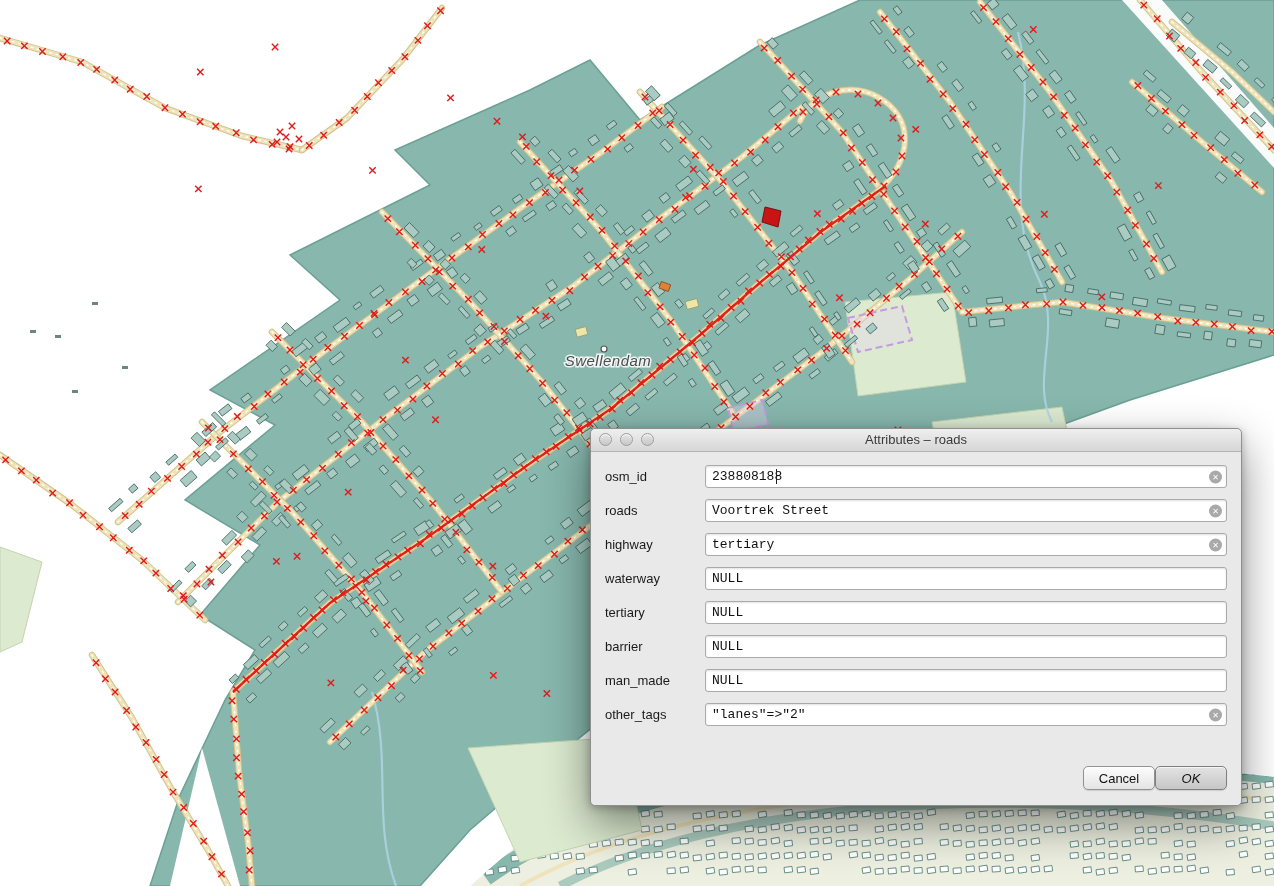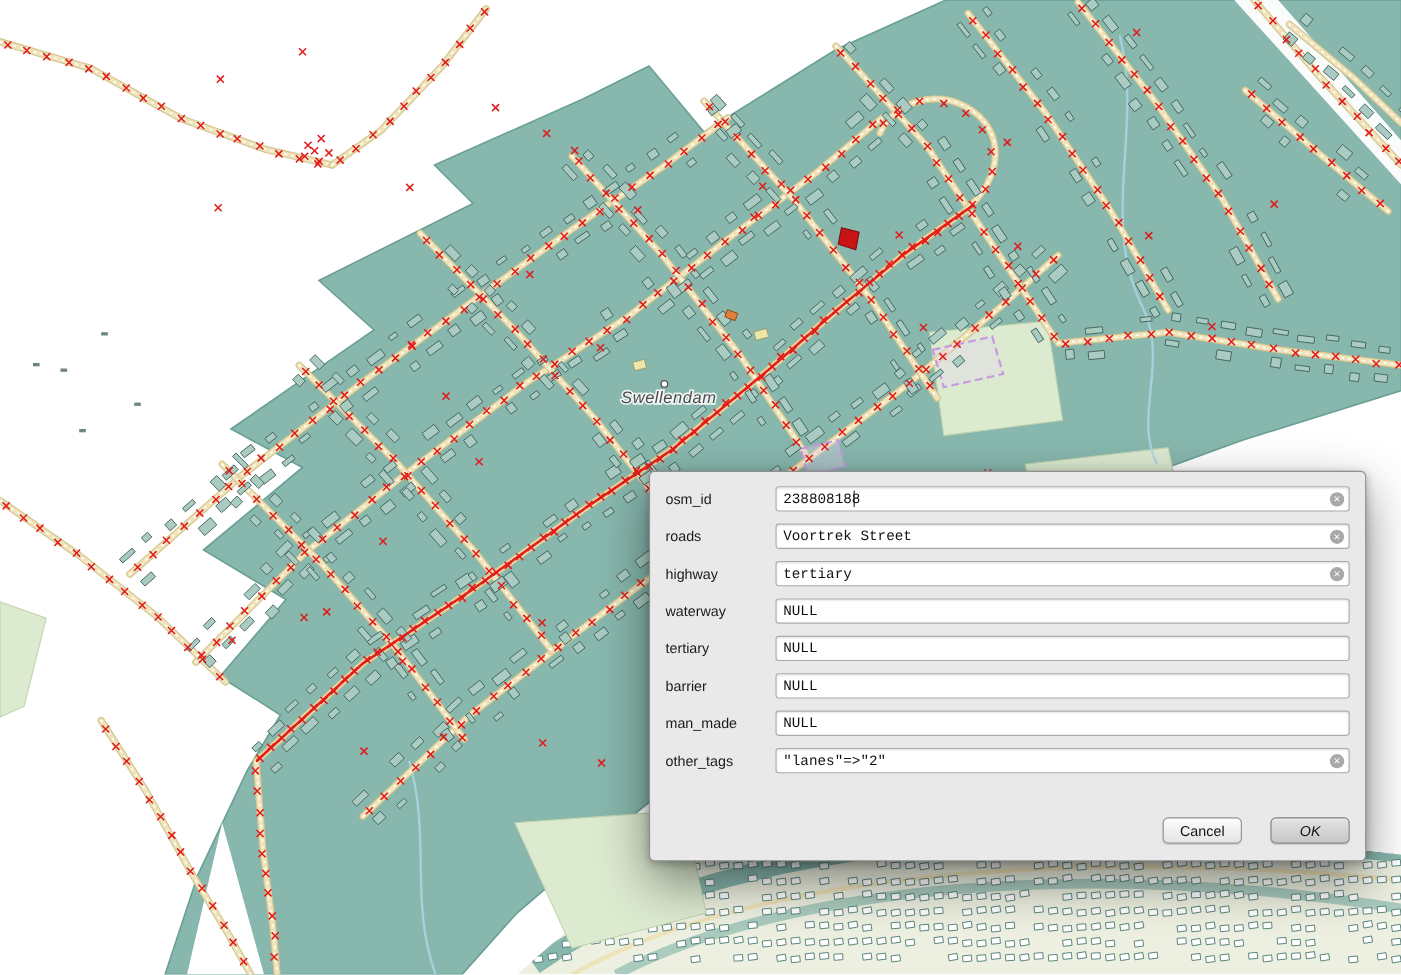--- a/index.html
+++ b/index.html
@@ -51,21 +51,21 @@
     padding:0 22px 0 6px;font-size:13px;color:#111;
     font-family:Liberation Mono, monospace;
     box-shadow:inset 0 1px 2px rgba(0,0,0,0.12);outline:none;
   }
   .clear{
     position:absolute;right:5px;top:50%;transform:translateY(-50%);
     width:13px;height:13px;border-radius:50%;background:#a9a9a9;color:#ffffff;
     font-size:8px;line-height:13px;text-align:center;cursor:default;
   }
   .caret{position:absolute;left:71px;top:4px;width:1px;height:15px;background:#222;}
-  .fbuttons{display:flex;justify-content:flex-end;gap:26px;margin-top:40px;}
+  .fbuttons{display:flex;justify-content:flex-end;gap:0;margin-top:40px;}
   .btn{
     height:24px;min-width:72px;padding:0 14px;font-size:13px;color:#111;
     border:1px solid #929292;border-radius:5px;
     background:linear-gradient(#fdfdfd,#e4e4e4);
     box-shadow:inset 0 1px 0 rgba(255,255,255,0.7), 0 1px 1px rgba(0,0,0,0.12);
     font-family:"Liberation Sans",sans-serif;
   }
   .btn.default{background:linear-gradient(#e3e3e3,#c6c6c6);border-color:#7f7f7f;font-style:italic;}
 </style>
 </head>
@@ -1536,20 +1536,28 @@
       <path d="M1165.6719401787966 581.3946100912988L1172.0719401787967 587.7946100912989M1165.6719401787966 587.7946100912989L1172.0719401787967 581.3946100912988" class="xmark"></path>
       <path d="M370.76737474016846 310.1357736840844L377.16737474016844 316.5357736840844M370.76737474016846 316.5357736840844L377.16737474016844 310.1357736840844" class="xmark"></path>
     </g>
   <g>
     <circle class="place-marker" cx="604" cy="349" r="3"></circle>
     <text class="place" x="608" y="366">Swellendam</text>
   </g>
 </svg>
 
 <div class="dialog">
+  <div class="titlebar">
+    <div class="traffic">
+      <span class="light"></span>
+      <span class="light"></span>
+      <span class="light"></span>
+    </div>
+    <span class="title">Attributes – roads</span>
+  </div>
   <div class="dbody">
     <div>
         <div class="frow">
     <label class="flabel">osm_id</label>
     <div class="fwrap">
       <input type="text" value="238808188" style="">
       <span class="clear">✕</span>
     <span class="caret"></span></div>
   </div>
         <div class="frow">

